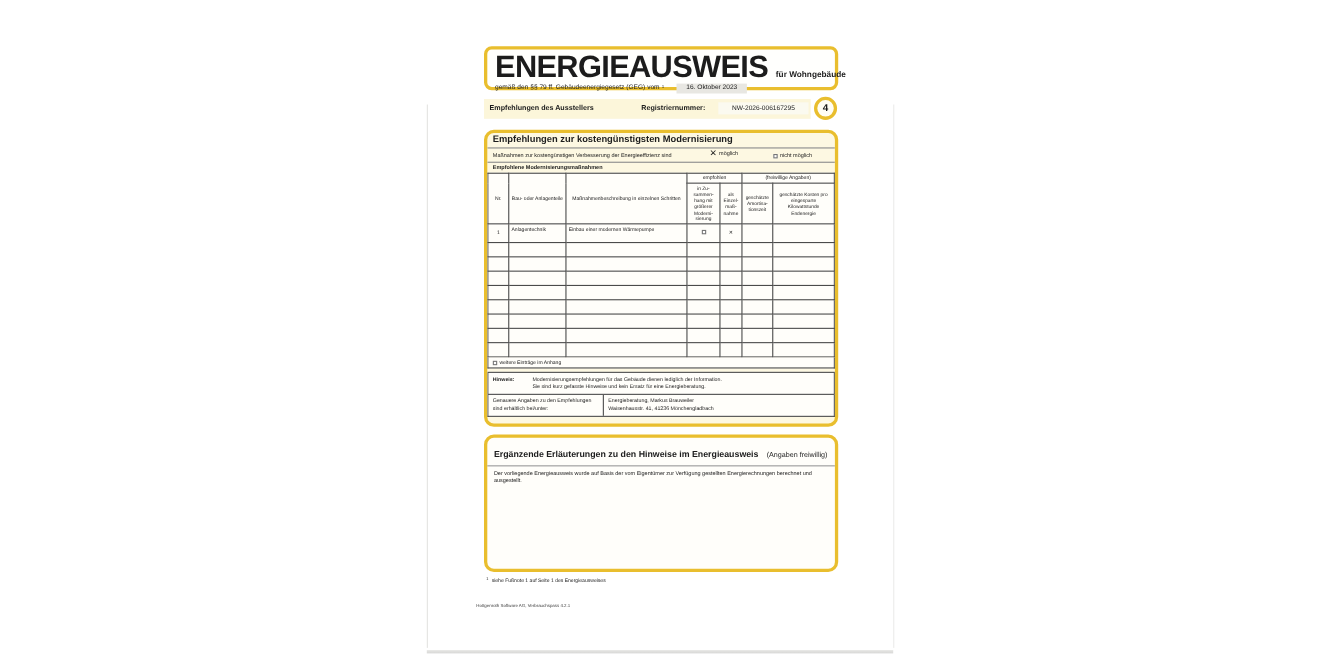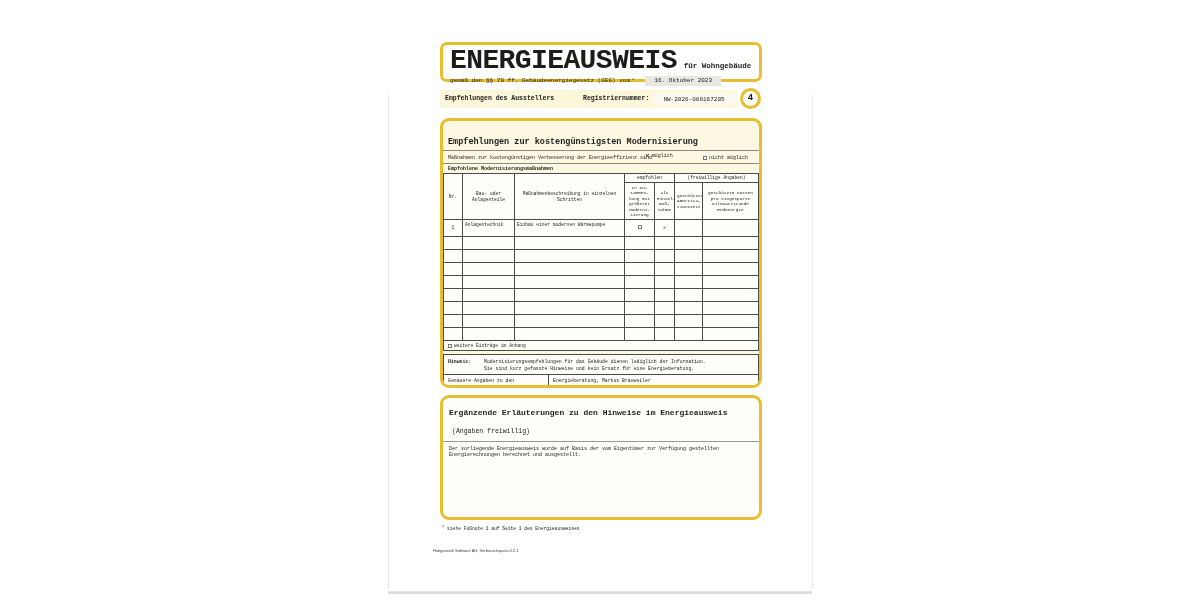--- a/index.html
+++ b/index.html
@@ -10,21 +10,21 @@
     color: #1c1c1c;
     position: relative;
     overflow: hidden;
   }
   
   .edge { position: absolute; background: #e4e4e2; }
   .edge.left   { left: 388px; top: 95px;  width: 1px;  height: 494px; }
   .edge.right  { left: 812px; top: 95px;  width: 1px;  height: 494px; background:#ececea; }
   .edge.bottom { left: 388px; top: 591px; width: 424px; height: 3px; background: linear-gradient(#e6e6e4,#d8d8d6); }
 
-  .doc { position: absolute; left: 440px; top: 0; width: 322px; height: 600px; font-family: Liberation Mono, monospace; }
+  .doc { position: absolute; left: 440px; top: 0; width: 322px; height: 600px; }
 
   
   .header-box {
     position: absolute; top: 42px; left: 0; width: 322px; height: 40px;
     border: 3px solid #e9be2e; border-radius: 7px; background: #fffffd;
     padding: 2px 7px 0;
   }
   .hb-titleline { white-space: nowrap; }
   .hb-title { display: inline-block; font-size: 28px; font-weight: bold; letter-spacing: -0.6px; line-height: 1.0; }
   .hb-type  { display: inline-block; font-size: 7.5px; font-weight: bold; margin-left: 7px; }
@@ -41,21 +41,21 @@
     position: absolute; top: 88px; left: 300px; width: 21px; height: 21px;
     border: 3px solid #e9be2e; border-radius: 50%; background: #fffdf4;
     font-size: 9px; font-weight: bold; text-align: center; line-height: 15px;
   }
 
   
   .main-box {
     position: absolute; top: 118px; left: 0; width: 322px; height: 270px;
     border: 3px solid #e9be2e; border-radius: 9px; background: #fdf8e2; overflow: hidden;
   }
-  .mb-title { font-size: 8.5px; font-weight: bold; padding: 16px 5px 3px; border-bottom: 1px solid #8a8a8a; }
+  .mb-title { font-size: 8.5px; font-weight: bold; padding: 0 5px 3px; border-bottom: 1px solid #8a8a8a; }
   .possible-row { position: relative; height: 13px; border-bottom: 1px solid #8a8a8a; }
   .ps-text { position: absolute; left: 5px; top: 4px; font-size: 5px; }
   .ps-ok   { position: absolute; left: 202px; top: 1px; font-size: 5px; display: flex; align-items: center; }
   .ps-ok .xm { font-size: 8px; font-weight: 400; margin-right: 2px; line-height: 1; }
   .ps-no   { position: absolute; left: 260px; top: 4px; font-size: 5px; display: flex; align-items: center; }
   .cb { display: inline-block; width: 4px; height: 4px; border: 1px solid #777; background: #fff; margin-right: 2px; }
   .table-caption { font-size: 5px; font-weight: bold; padding: 2px 5px 1px; }
 
   table.reco { width: 100%; border-collapse: collapse; table-layout: fixed; background: #fffefa; }
   table.reco td { border: 1px solid #4b4b4b; font-size: 4.4px; line-height: 1.25; padding: 1px 2px; text-align: center; vertical-align: middle; overflow: hidden; }

